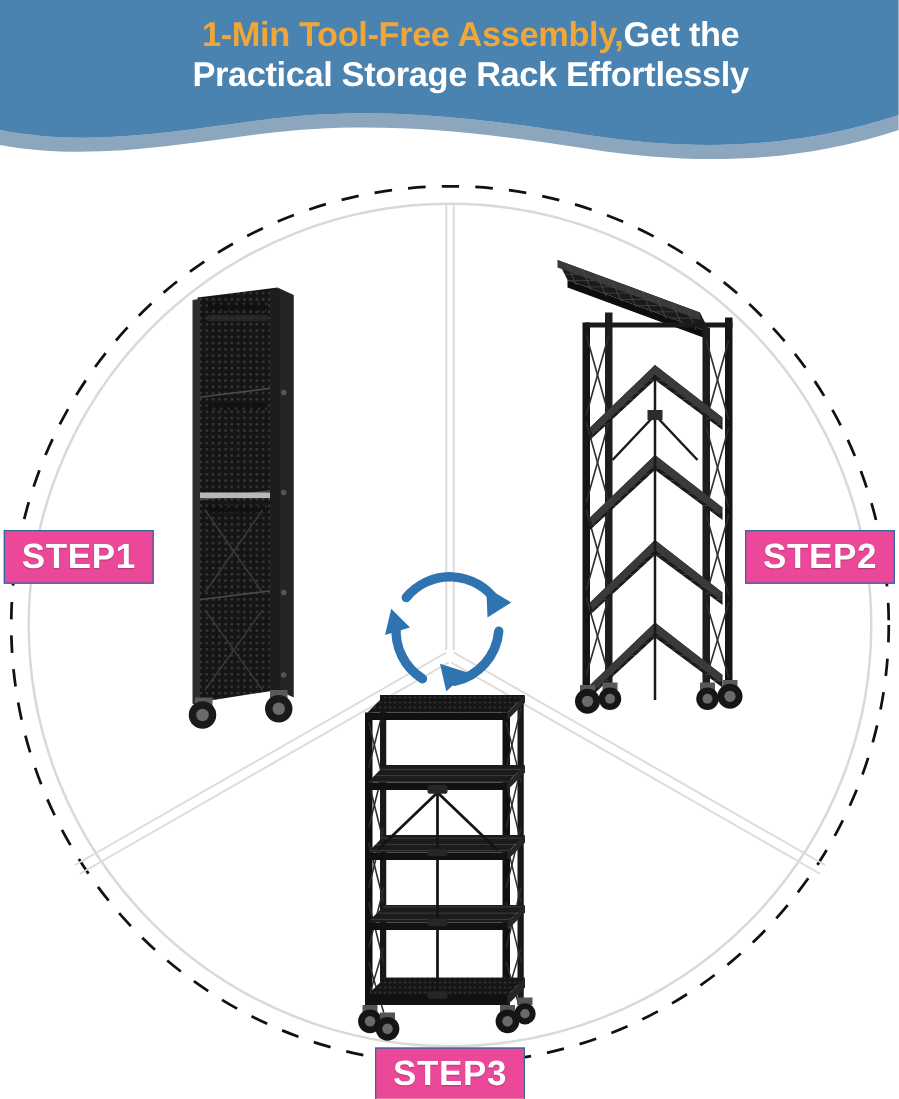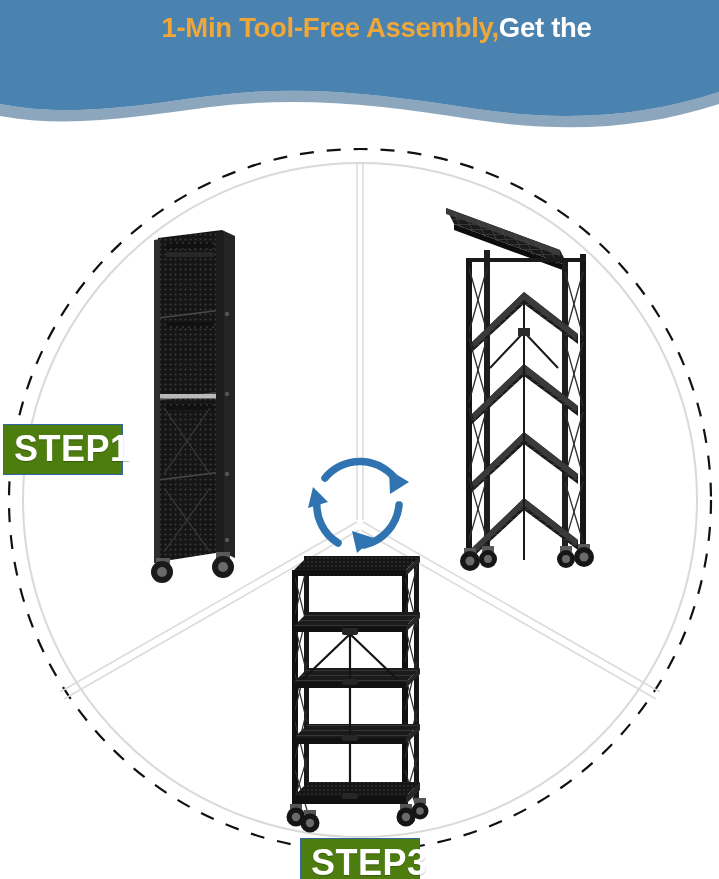--- a/index.html
+++ b/index.html
@@ -60,25 +60,25 @@
     left: 0;
     top: 0;
     width: 719px;
     height: 879px;
     z-index: 2;
   }
 
   
   .step-label {
     position: absolute;
-    background: #4d7c0f;
+    background: #ec4899;
     border: 1.5px solid #2f66a3;
     color: #ffffff;
     font-weight: bold;
-    font-size: 36px;
+    font-size: 28px;
     letter-spacing: 0.5px;
     text-align: center;
     line-height: 1;
     padding: 6px 10px 7px 10px;
     box-sizing: border-box;
     text-shadow: 0 1px 1px rgba(0,0,0,0.25);
     z-index: 9;
     white-space: nowrap;
   }
   #step1-label {
@@ -124,20 +124,21 @@
                C300,84 380,94 470,108
                C560,122 640,118 719,92
                V104
                C640,130 560,133 470,119
                C380,105 300,96 210,107
                C140,116 70,129 0,116 Z" fill="#2e5c86" opacity="0.55"></path>
     </svg>
 
     <div class="banner-text">
       <span class="title-line"><span class="t-orange">1-Min Tool-Free Assembly,</span><span class="t-white">Get the</span></span>
+      <span class="title-line t-white">Practical Storage Rack Effortlessly</span>
     </div>
   </div>
 
   <svg class="diagram" width="719" height="879" viewBox="0 0 719 879">
 
     <circle cx="360" cy="500" r="351" fill="none" stroke="#111111" stroke-width="2.2" stroke-dasharray="14 13" stroke-linecap="butt"></circle>
 
     <circle cx="360" cy="500" r="337" fill="none" stroke="#d9d9d9" stroke-width="2"></circle>
 
     <g stroke="#dcdcdc" stroke-width="1.6" fill="none">
@@ -423,15 +424,16 @@
       <rect x="122" y="256" width="12" height="6" fill="#555555"></rect>
       <circle cx="128" cy="269" r="9.5" fill="#151515"></circle>
         <circle cx="128" cy="269" r="4.2" fill="#6a6a6a"></circle>
       <rect x="136" y="250" width="12" height="6" fill="#555555"></rect>
       <circle cx="142" cy="263" r="8.5" fill="#151515"></circle>
         <circle cx="142" cy="263" r="3.8" fill="#6a6a6a"></circle>
     </g>
   </svg>
 
   <div class="step-label" id="step1-label">STEP1</div>
+  <div class="step-label" id="step2-label">STEP2</div>
   <div class="step-label" id="step3-label">STEP3</div>
 
 </div>
 
 </body></html>

